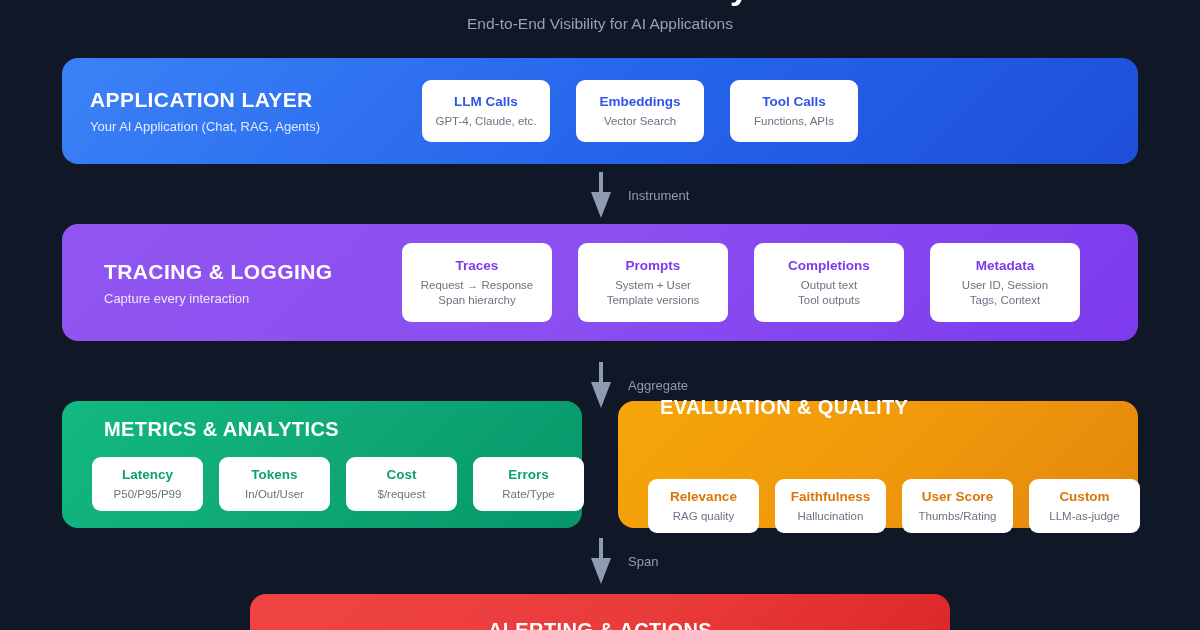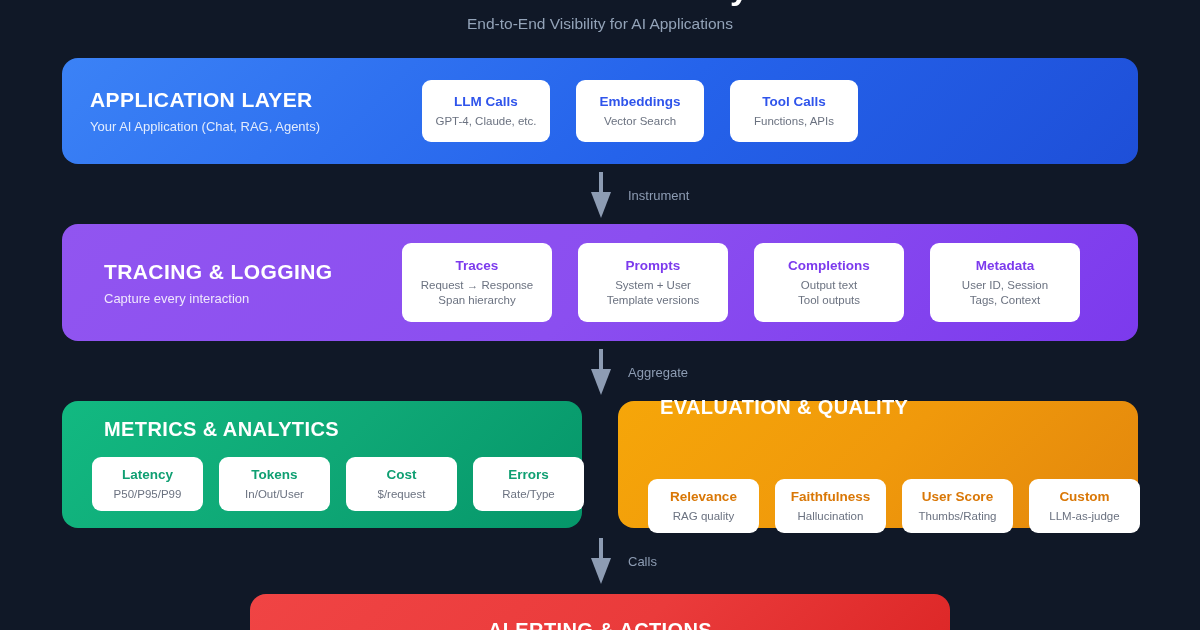--- a/index.html
+++ b/index.html
@@ -91,21 +91,21 @@
     background:linear-gradient(135deg,#f04444 0%, #ea3b3b 55%, #dc2626 100%);
     justify-content:center;
   }
   #alert-band .band-title { font-size:20px; }
 
   
   .connector { position:absolute; display:flex; align-items:center; }
   .connector .arrow { width:26px; height:46px; display:block; }
   .conn-label { font-size:13px; color:#8d9cb3; margin-left:14px; white-space:nowrap; }
   #conn-1 { left:588px; top:172px; }
-  #conn-2 { left:588px; top:349px; }
+  #conn-2 { left:588px; top:362px; }
   #conn-3 { left:588px; top:538px; }
 </style>
 </head>
 <body>
 
 <div class="page">
 
   <div class="hdr">
     <div class="hdr-title">LLM Observability</div>
     <div class="hdr-sub">End-to-End Visibility for AI Applications</div>
@@ -253,20 +253,20 @@
         </div>
       </div>
     </div>
   </div>
 
   <div class="connector" id="conn-3">
     <svg class="arrow" viewBox="0 0 26 46">
       <rect x="11" y="0" width="4" height="24" fill="#8d9cb3"></rect>
       <polygon points="3,20 23,20 13,46" fill="#8d9cb3"></polygon>
     </svg>
-    <div class="conn-label">Calls</div>
+    <div class="conn-label">Span</div>
   </div>
 
   <div class="band" id="alert-band">
     <div class="band-title">ALERTING &amp; ACTIONS</div>
   </div>
 
 </div>
 
 </body></html>

